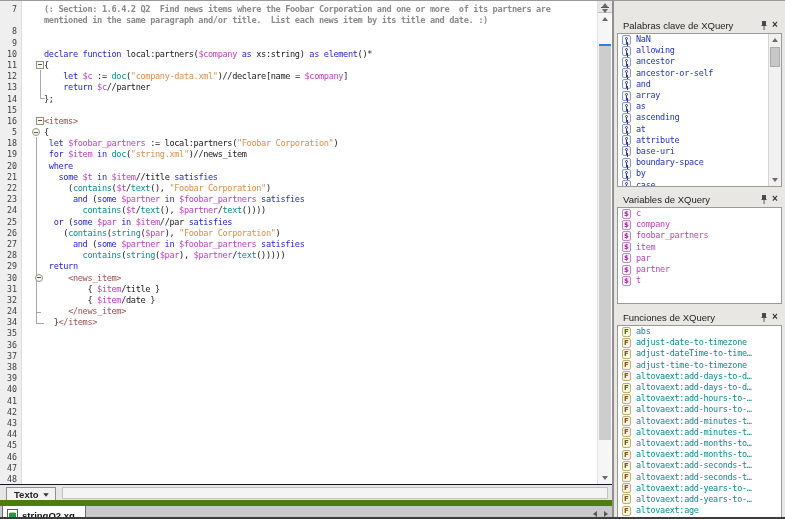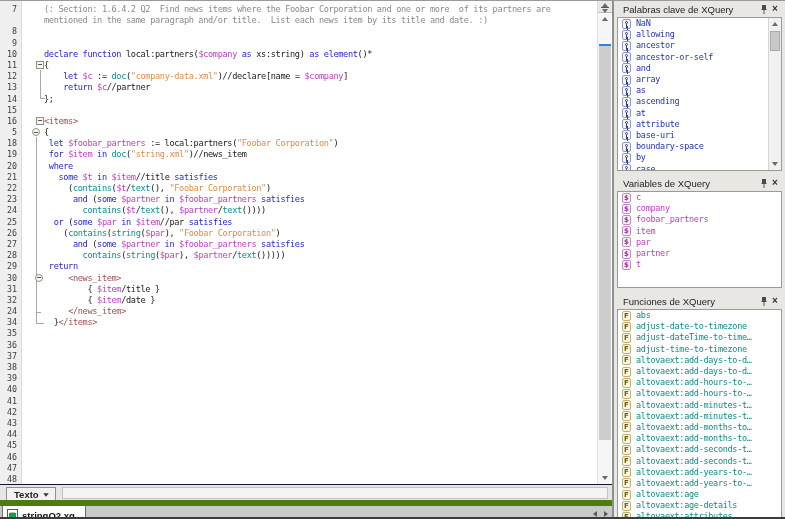--- a/index.html
+++ b/index.html
@@ -9,21 +9,21 @@
   
   #editor{position:absolute;left:0;top:0;width:597px;height:483px;background:#fff;overflow:hidden;}
   #gutter{position:absolute;left:0;top:0;width:21px;height:483px;background:#efefef;border-right:1px solid #dcdcdc;}
   #code-lines{position:absolute;left:0;top:3px;right:0;}
   .code-row{display:flex;height:11.2px;position:relative;}
   .ln{width:17px;padding-right:4px;text-align:right;font-family:"DejaVu Sans Mono",monospace;
       font-size:8.3px;line-height:11.2px;color:#3c3c3c;flex:0 0 auto;}
   .ct{flex:1;white-space:pre;overflow:hidden;padding-left:23px;font-family:"DejaVu Sans Mono",monospace;
       font-size:8.6px;line-height:11.2px;letter-spacing:-0.35px;color:#1a1a1a;}
   .tk-k{color:#2626d9;}  .tk-v{color:#bf3fbf;}  .tk-f{color:#0e8c8c;}
-  .tk-s{color:#dd8d4a;}  .tk-t{color:#9b5151;}  .tk-c{color:#8a8a8a;} .tk-p{color:#1a1a1a;}
+  .tk-s{color:#dd8d4a;}  .tk-t{color:#9b5151;}  .tk-c{color:#8a8a8a;font-weight:bold;} .tk-p{color:#1a1a1a;}
   .fold-marker{position:absolute;top:1px;width:8px;height:8px;border:1px solid #8f8f8f;background:#fdf9e8;
       box-sizing:border-box;z-index:3;}
   .fold-marker.ci{border-radius:50%;}
   .fold-marker::after{content:"";position:absolute;left:1px;right:1px;top:50%;height:1px;margin-top:-0.5px;background:#555;}
   .fold-guide{position:absolute;width:1px;background:#a8a8a8;z-index:2;}
   .fold-tick{position:absolute;height:1px;background:#a8a8a8;z-index:2;}
   
   #vscroll{position:absolute;left:597px;top:0;width:14px;height:483px;background:#f6f6f6;border-left:1px solid #e0e0e0;box-sizing:border-box;}
   .split-box{position:absolute;top:0;left:0;width:14px;height:12px;background:#e8e8e8;border-bottom:1px solid #bbb;box-sizing:border-box;}
   .split-box .tri-up{position:absolute;left:4px;top:2px;}
@@ -48,21 +48,21 @@
       display:flex;align-items:center;padding:0 10px 0 4px;gap:4px;}
   #file-tab .lbl{font-size:9.5px;font-weight:bold;color:#111;}
   .file-icon{position:relative;width:11px;height:13px;background:#fff;border:1px solid #2a7a2a;box-sizing:border-box;}
   .file-icon::after{content:"";position:absolute;left:1px;right:1px;bottom:1px;height:7px;background:#1f9b47;}
   .file-icon::before{content:"";position:absolute;left:2px;top:2px;right:2px;height:1px;background:#9fd3a8;}
   #tab-scroll{position:absolute;right:4px;top:5px;display:flex;gap:7px;}
   
   #divider{position:absolute;left:612px;top:0;width:2px;height:519px;background:#8f8f8f;}
   #panels{position:absolute;left:614px;top:0;width:171px;height:519px;background:#e9e7e4;}
   .panel{position:relative;}
-  .panel-header{height:16px;display:flex;align-items:center;padding:0 4px 0 9px;}
+  .panel-header{height:16px;display:flex;align-items:center;padding:16px 4px 0 9px;}
   .panel-title{flex:1;font-size:9.5px;color:#222;white-space:nowrap;overflow:hidden;}
   .panel-pin{width:11px;height:12px;display:flex;align-items:center;justify-content:center;}
   .panel-close{width:12px;height:12px;font-size:10px;font-weight:bold;color:#333;line-height:12px;text-align:center;}
   .panel-list{position:relative;margin:0 3px;background:#fff;border:1px solid #9a9a9a;overflow:hidden;box-sizing:border-box;}
   .ph-item{display:flex;align-items:center;height:11.2px;padding-left:4px;gap:5px;}
   .ph-item .lbl{font-family:"DejaVu Sans Mono",monospace;font-size:8.5px;letter-spacing:-0.3px;line-height:11px;white-space:nowrap;}
   .ph-ico{flex:0 0 auto;width:9px;height:10px;box-sizing:border-box;border-radius:2px;position:relative;
       font-family:"DejaVu Sans",sans-serif;font-size:7px;font-weight:bold;text-align:center;line-height:9px;}
   .icon-key{border:1px solid #8a9ac0;background:#f3f5fb;}
   .icon-key::before{content:"";position:absolute;left:2px;top:1px;width:3px;height:3px;border:1px solid #333a8c;border-radius:50%;box-sizing:border-box;}

